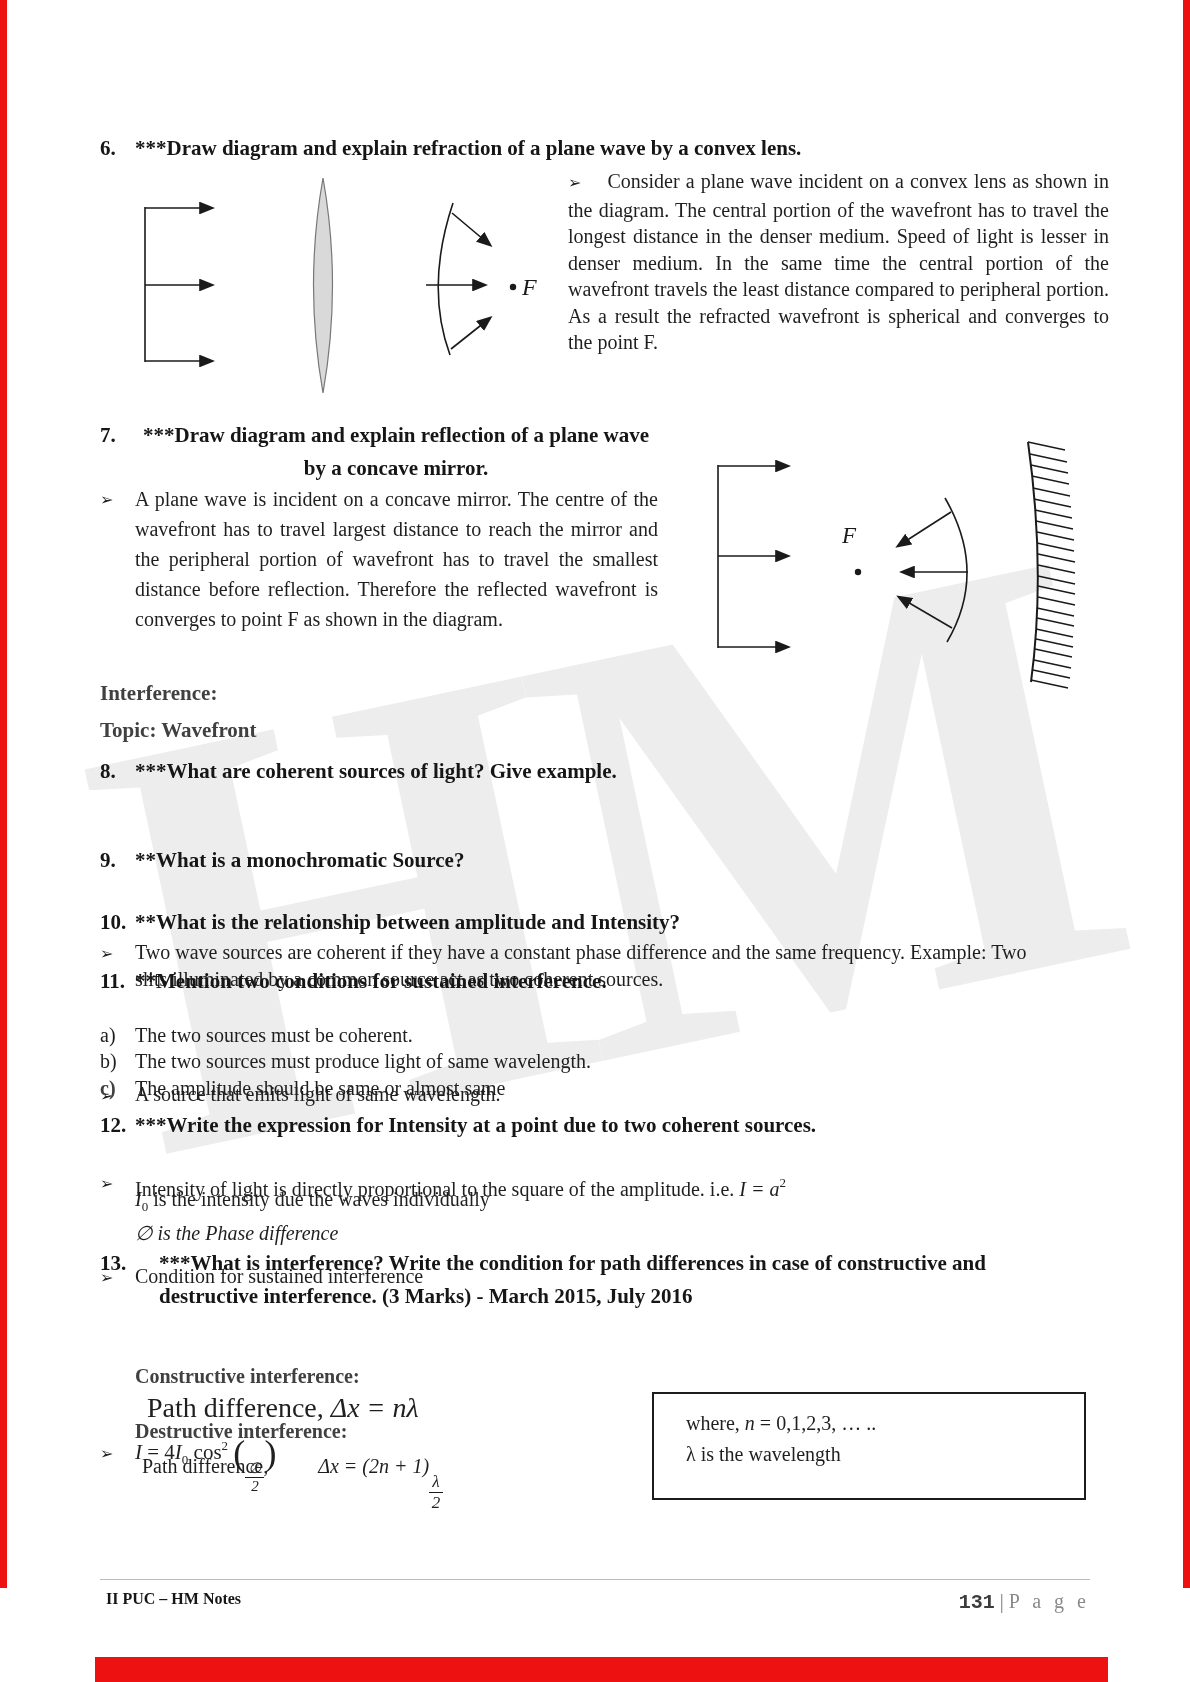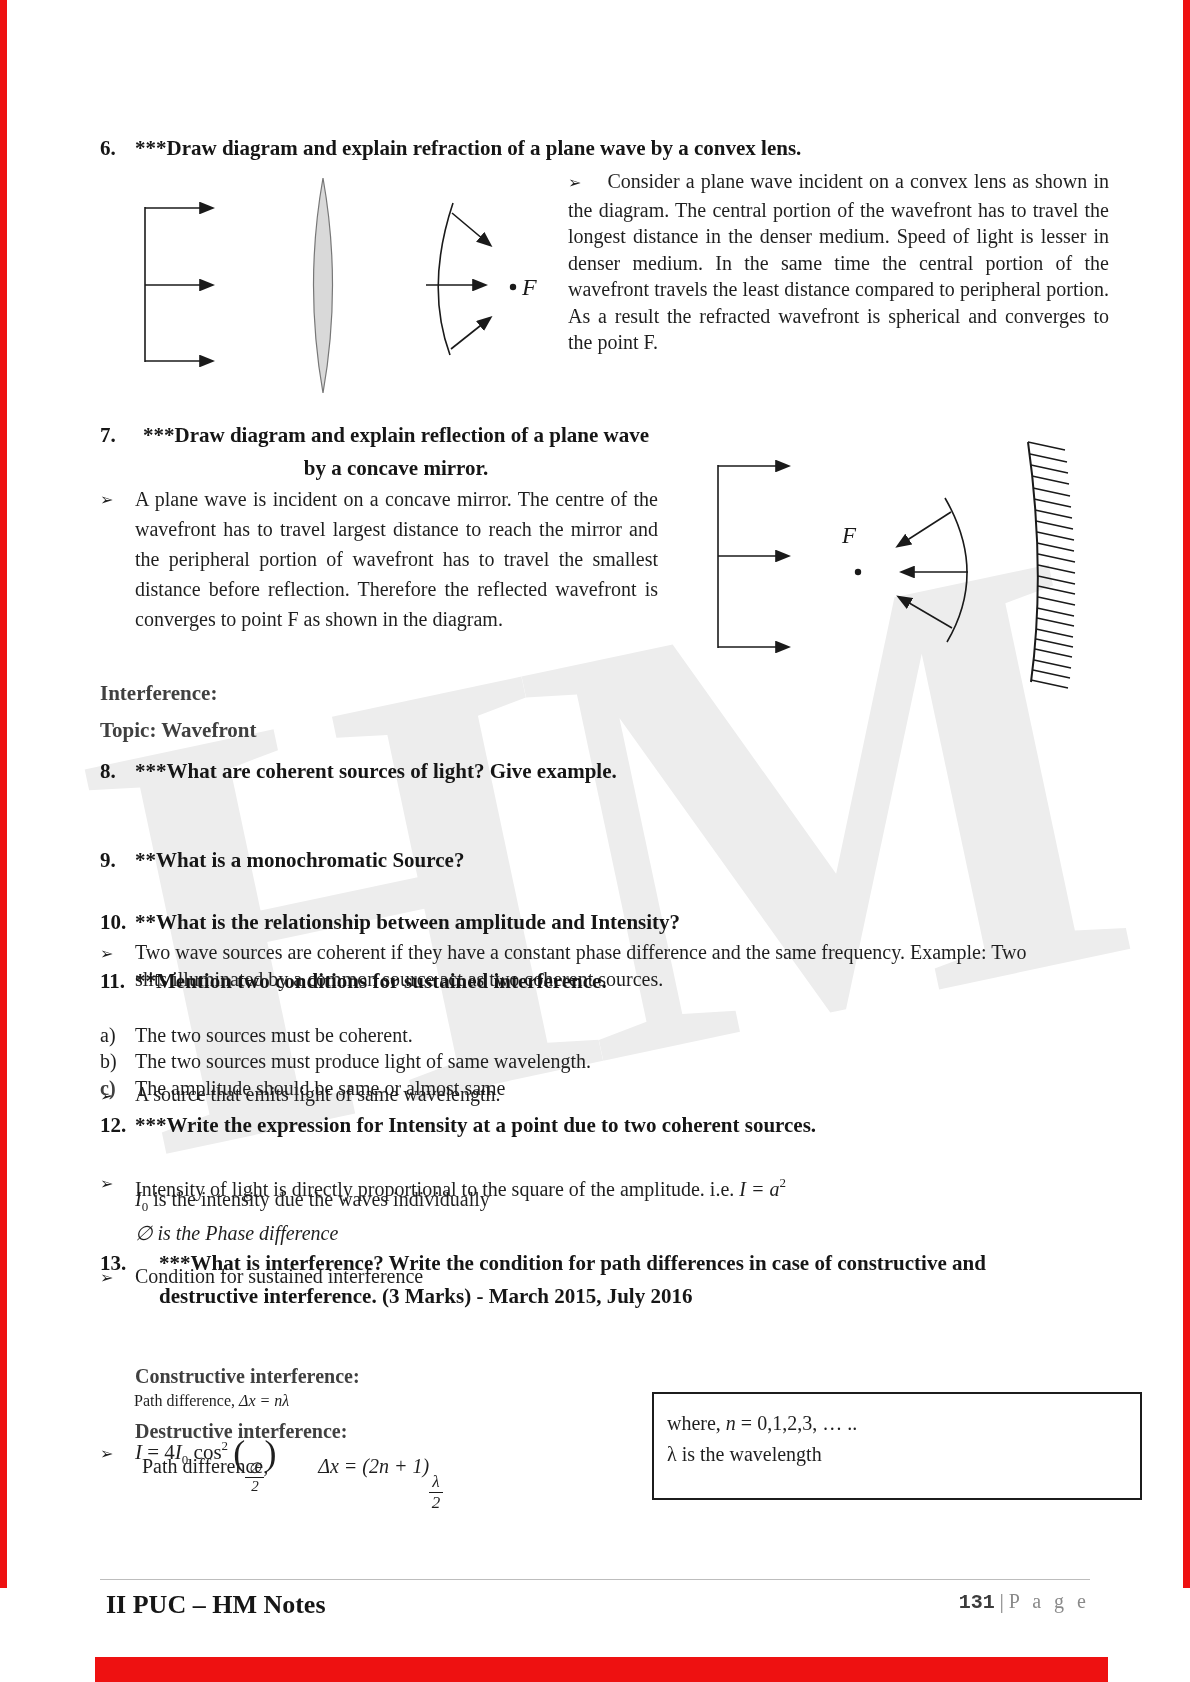--- a/index.html
+++ b/index.html
@@ -32,27 +32,27 @@
   sub.s0{font-size:13px; vertical-align:-5px; font-style:normal;}
   sup.s2{font-size:13px; vertical-align:9px; font-style:normal;}
   .frac{display:inline-flex; flex-direction:column; align-items:center;
         font-size:15px; line-height:1.15; vertical-align:-14px; font-style:italic;}
   .frac .fnum{border-bottom:1.4px solid #1a1a1a; padding:0 3px;}
   .paren{font-size:36px; font-weight:400; vertical-align:-6px; line-height:0;}
   .bold{font-weight:bold; color:#404040;}
   .listrow{display:flex; font-size:20px; line-height:26px;}
   .listlab{width:35px; flex:0 0 35px;}
   .notebox{
-    position:absolute; left:652px; top:1392px; width:490px; height:108px;
-    border:2px solid #1c1c1c; box-sizing:border-box; padding:14px 13px;
+    position:absolute; left:652px; top:1392px; width:434px; height:108px;
+    border:2px solid #1c1c1c; box-sizing:border-box; padding:14px 32px;
     font-size:20px; line-height:31px; z-index:1; background:transparent;
   }
   .footline{position:absolute; left:100px; top:1579px; width:990px; height:0;
     border-top:1.5px solid #bdbdbd; z-index:1;}
-  .footer-left{position:absolute; left:106px; top:1590px; font-size:26px; font-weight:bold; color:#161616; z-index:1;}
+  .footer-left{position:absolute; left:106px; top:1590px; font-size:16px; font-weight:bold; color:#161616; z-index:1;}
   .footer-right{position:absolute; left:700px; top:1590px; width:390px; text-align:right; font-size:20px; z-index:1; color:#7c7c7c;}
   .footer-right .num{font-weight:bold; color:#3c3c3c;font-family:Liberation Mono, monospace;}
   .footer-right .word{letter-spacing:4px; color:#8a8a8a;}
   svg text{font-family:"Liberation Serif", serif;}
 </style>
 </head>
 <body>
 
 <div class="page">
 
@@ -217,21 +217,21 @@
 
   <div class="abs z qrow" style="left:100px;top:1247px;width:963px;line-height:33px;gap:24px;">
     <span class="qnum">13.</span>
     <span class="qtitle" style="width:928px;">***What is interference? Write the condition for path differences in case of constructive and destructive interference. (3 Marks) - March 2015, July 2016</span>
   </div>
   <div class="abs z hang just" style="left:100px;top:1313px;width:928px;">
     <span class="bullet">➢</span>
     <span>Interference of light is the phenomenon of modification in the intensity of light due to redistribution of light energy in the region of superposition of two or more light waves.</span>
   </div>
   <div class="abs z bold" style="left:135px;top:1365px;font-size:20px;">Constructive interference:</div>
-  <div class="abs z" style="left:134px;top:1392px;font-size:16px;">
+  <div class="abs z" style="left:147px;top:1392px;font-size:28px;">
     <span>Path difference, </span><span class="mi">Δx = nλ</span>
   </div>
   <div class="abs z bold" style="left:135px;top:1420px;font-size:20px;">Destructive interference:</div>
   <div class="abs z" style="left:142px;top:1455px;font-size:20px;">
     <span>Path difference,</span>
     <span style="display:inline-block;width:40px;"></span>
     <span class="mi">Δx = (2n + 1)</span><span class="frac" style="font-size:17px;">
         <span class="fnum">λ</span>
         <span>2</span>
       </span>

